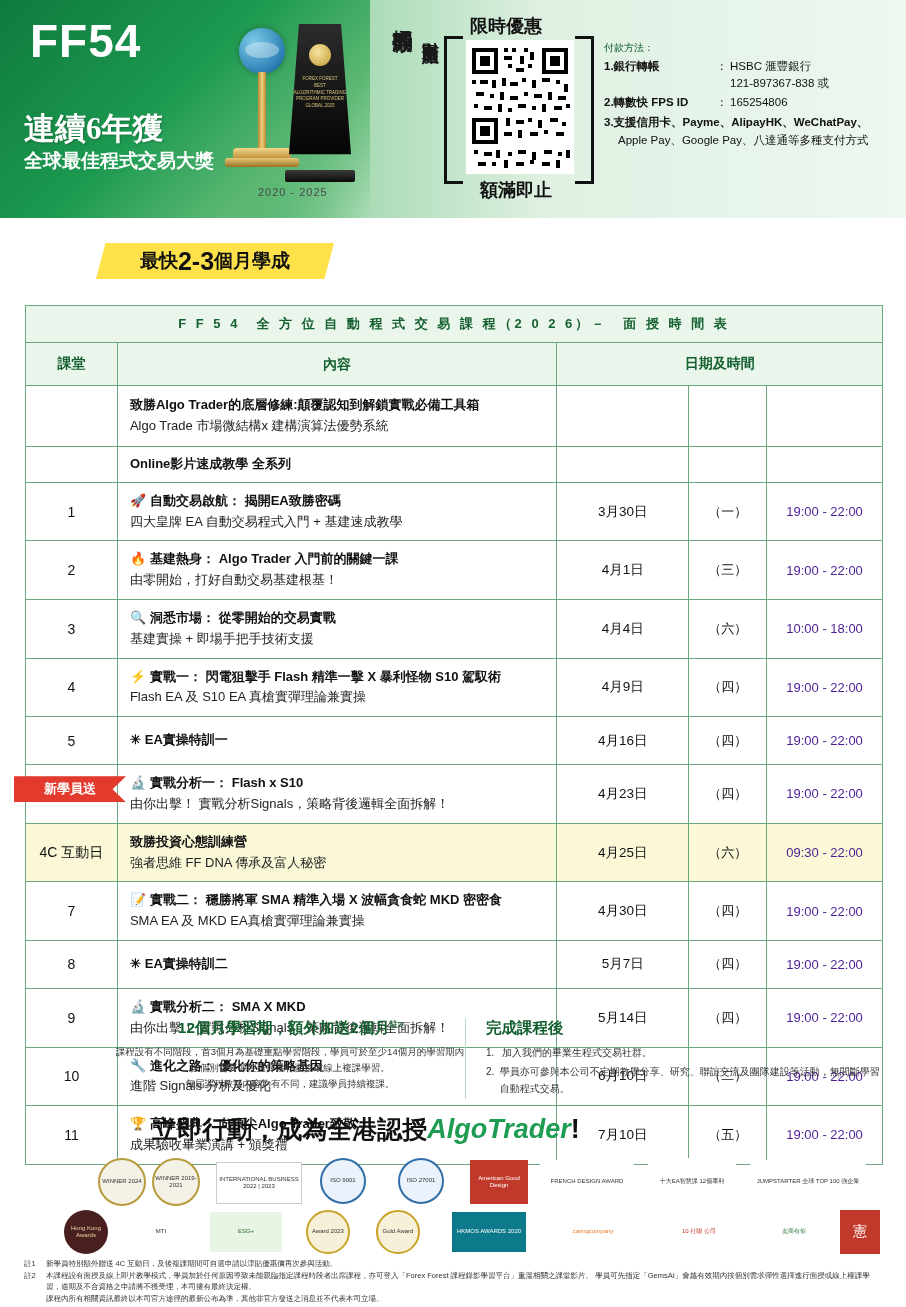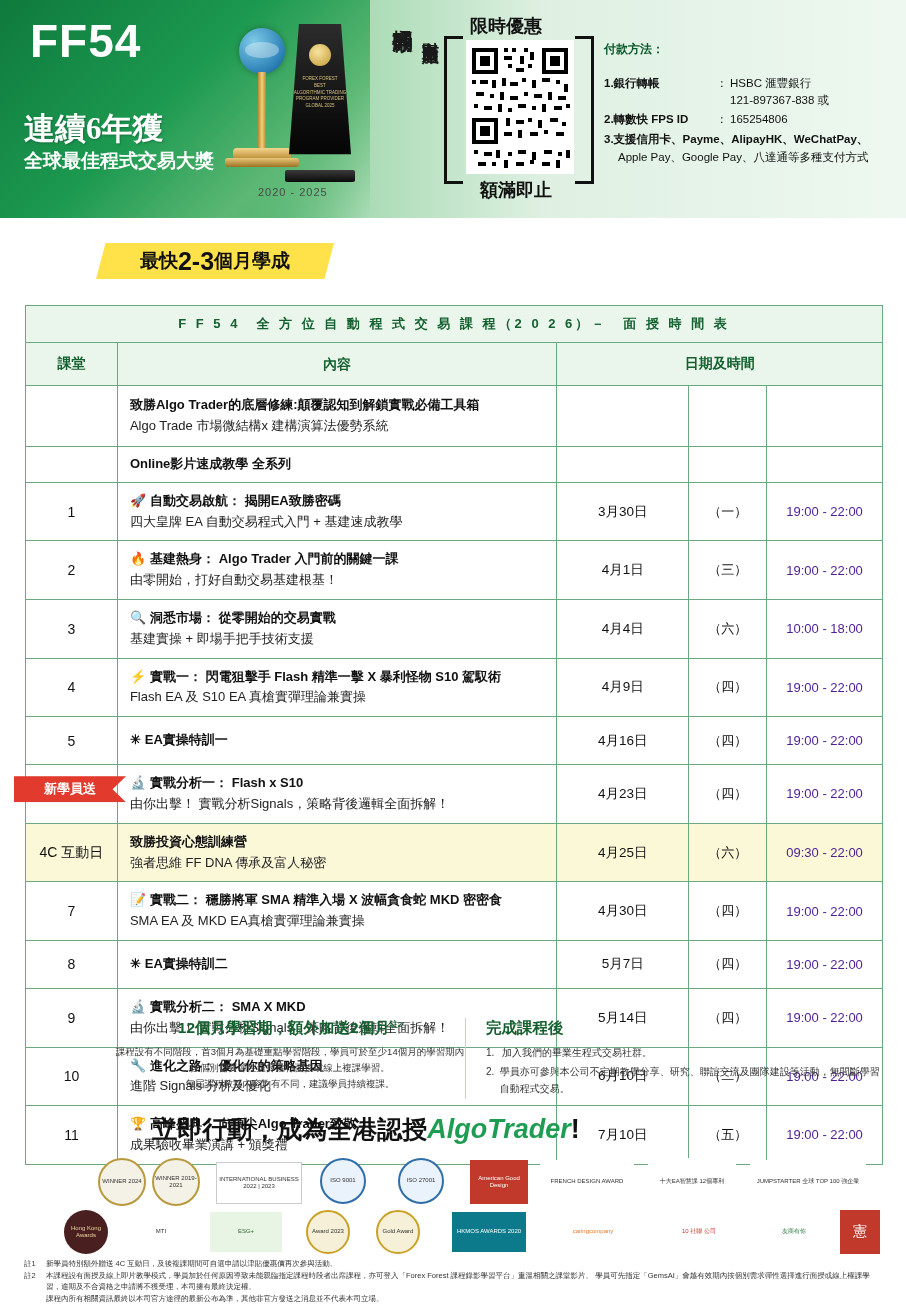--- a/index.html
+++ b/index.html
@@ -94,21 +94,21 @@
   }
   .qr-bracket:before { left:0; border-left:3px solid #111; }
   .qr-bracket:after { right:0; border-right:3px solid #111; }
   .qr-img { position:absolute; left:22px; top:4px; width:108px; height:134px; background:#fff; }
 
   
   .pay-box {
     position:absolute; left:604px; top:40px; width:292px;
     font-size:11.5px; color:#111; line-height:1.55;
   }
-  .pay-title { font-weight:bold; color:#0b5a2c; font-size:12px; margin-bottom:16px; }
+  .pay-title { font-weight:normal; color:#0b5a2c; font-size:10px; margin-bottom:2px; }
   .pay-row { display:flex; align-items:flex-start; margin-bottom:1px; }
   .pay-lbl { width:112px; font-weight:bold; }
   .pay-colon { width:14px; }
   .pay-val { flex:1; }
   .pay-note {
     position:absolute; left:604px; top:160px; width:292px;
     font-size:9.5px; color:#2d6b42; line-height:1.5;
   }
   .pay-note b { color:#17833f; }
 

